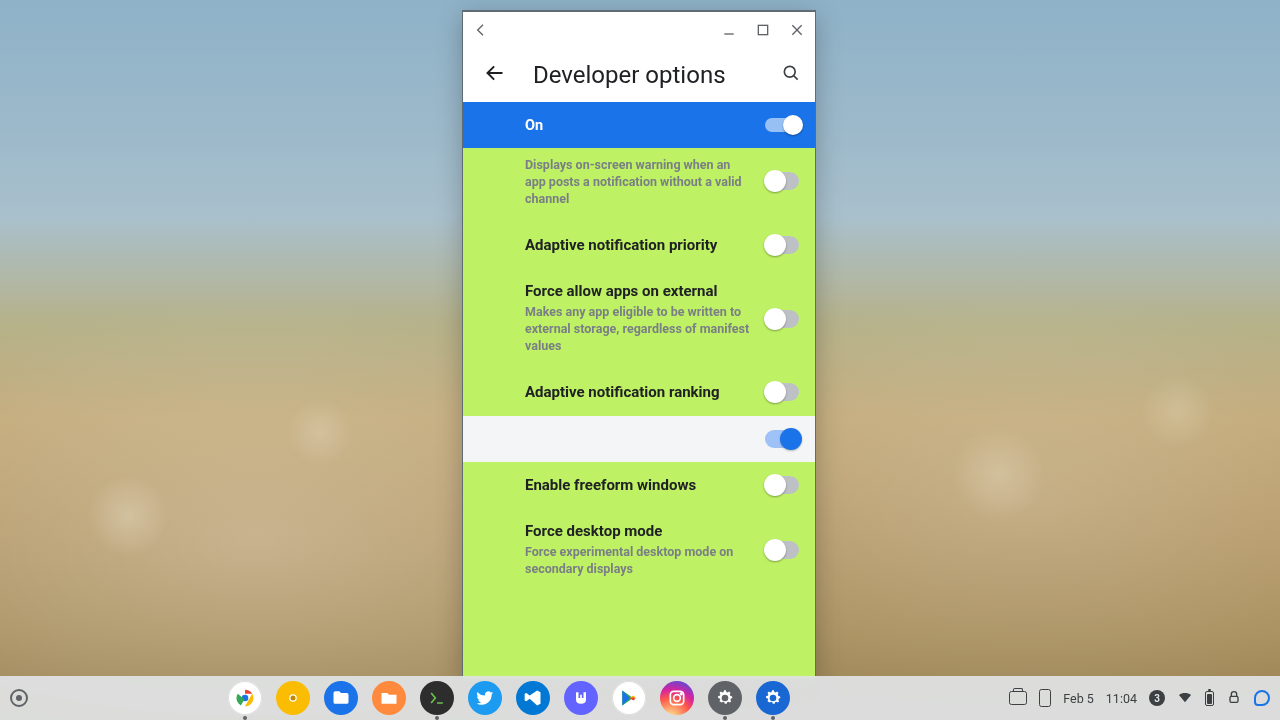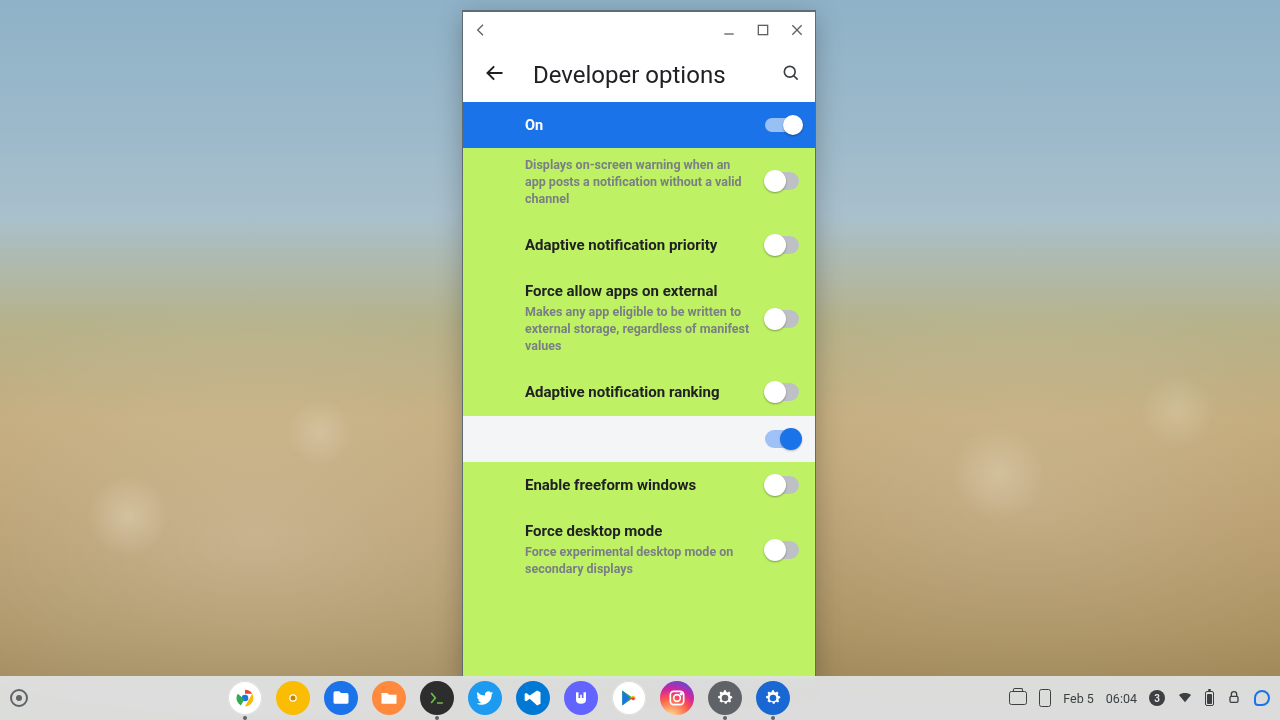--- a/index.html
+++ b/index.html
@@ -315,21 +315,21 @@
         <div class="app gear2 running" title="Android Settings">
           <svg viewBox="0 0 24 24" fill="#fff">
             <path d="M12 8a4 4 0 1 0 0 8 4 4 0 0 0 0-8zm9 4l-2 .5a7 7 0 0 1-.6 1.5l1 1.8-1.6 1.6-1.8-1a7 7 0 0 1-1.5.6l-.5 2h-2.3l-.5-2a7 7 0 0 1-1.5-.6l-1.8 1L5.3 16l1-1.8A7 7 0 0 1 5.7 12.5L3.7 12l.1-2.3 2-.5c.2-.5.4-1 .6-1.5l-1-1.8L7 4.3l1.8 1c.5-.3 1-.5 1.5-.6l.5-2h2.3l.5 2c.5.1 1 .3 1.5.6l1.8-1L18.6 6l-1 1.8c.3.5.5 1 .6 1.5l2 .5z"></path>
           </svg>
         </div>
       </div>
     <div class="tray">
       <span class="box tab"></span>
       <span class="phone"></span>
       <span>Feb 5</span>
-      <span>06:04</span>
+      <span>11:04</span>
       <span class="num">3</span>
       <span><svg viewBox="0 0 24 24" fill="#3c4043">
             <path d="M12 20l9-11c-5-4-13-4-18 0l9 11z"></path>
           </svg></span>
       <span class="batt"></span>
       <span class="lock"><svg viewBox="0 0 24 24" fill="none" stroke-width="2">
             <rect x="6" y="11" width="12" height="9" rx="2"></rect>
             <path d="M8 11 V8 a4 4 0 0 1 8 0 v3"></path>
           </svg></span>
       <span class="fyde"></span>

